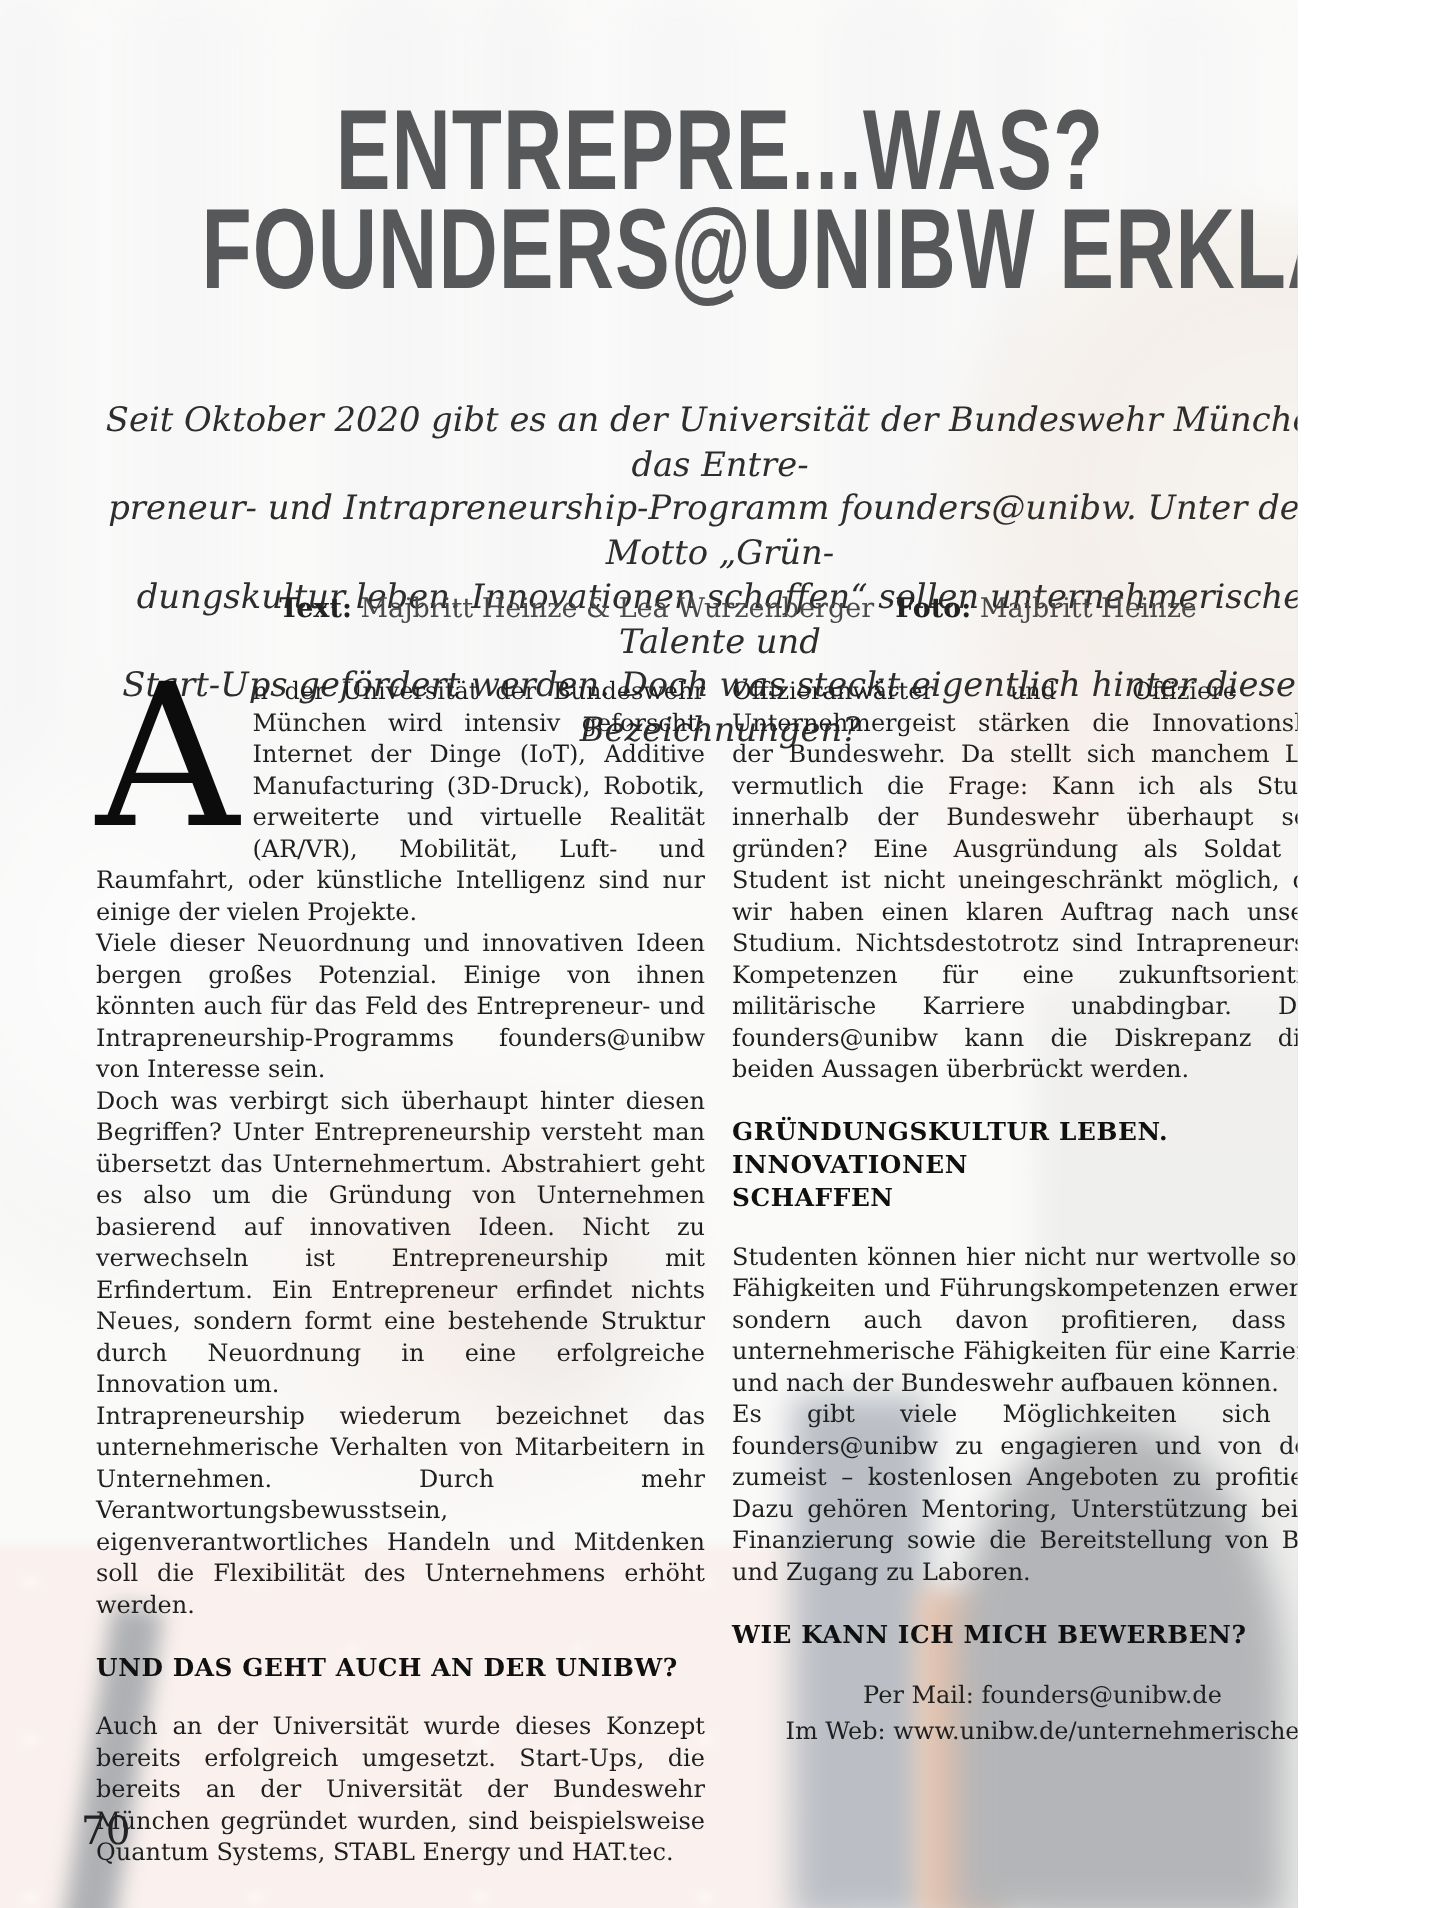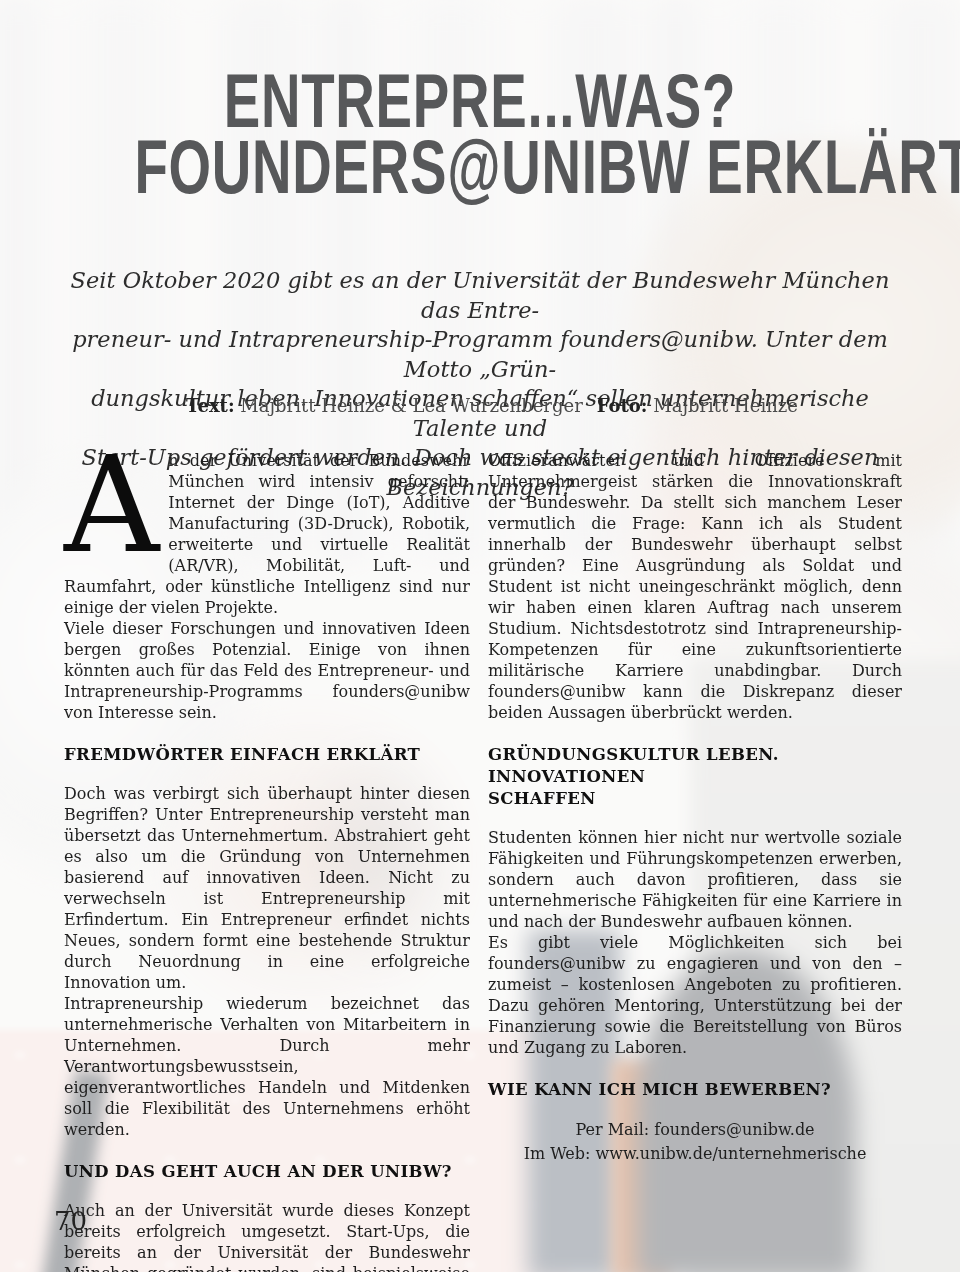--- a/index.html
+++ b/index.html
@@ -1,17 +1,17 @@
 <!DOCTYPE html>
 <html><head>
 <meta charset="utf-8">
 <style>
   html,body{margin:0;padding:0;}
   body{width:960px;height:1272px;font-family:"DejaVu Serif",serif;}
-  .page{position:relative;width:960px;height:1272px;overflow:hidden;background:#f4f3f1;}
+  .page{position:relative;width:865px;height:1272px;overflow:hidden;background:#f4f3f1;}
 
   
   .bg{position:absolute;inset:0;z-index:0;}
   .bg-curtains{position:absolute;left:0;top:0;width:960px;height:560px;
     background:repeating-linear-gradient(90deg,
       rgba(214,214,218,.55) 0px, rgba(246,246,247,.15) 55px,
       rgba(228,228,231,.5) 120px, rgba(250,250,250,.1) 200px,
       rgba(219,219,223,.45) 260px, rgba(248,248,249,.12) 330px);
     filter:blur(14px);}
   .bg-figure-left{position:absolute;left:-70px;top:470px;width:330px;height:420px;border-radius:50%;
@@ -108,22 +108,21 @@
 Start-Ups gefördert werden. Doch was steckt eigentlich hinter diesen Bezeichnungen?</div>
 
     <div class="byline">
       <b>Text:</b><span> Majbritt Heinze &amp; Lea Wurzenberger</span><span class="sep"></span><b>Foto:</b><span> Majbritt Heinze</span>
     </div>
 
     <div class="columns">
 
       <div class="col col-left">
         <p><span class="dropcap">A</span><span>n der Universität der Bundeswehr München wird intensiv geforscht: Internet der Dinge (IoT), Additive Manufacturing (3D-Druck), Robotik, erweiterte und virtuelle Realität (AR/VR), Mobilität, Luft- und Raumfahrt, oder künstliche Intelligenz sind nur einige der vielen Projekte.</span></p>
-        <p>Viele dieser Forschungen und innovativen Ideen bergen großes Potenzial. Einige von ihnen könnten auch für das Feld des Entrepreneur- und Intrapreneurship-Programms founders@unibw von Interesse sein.</p>
-        <h3>FREMDWÖRTER EINFACH ERKLÄRT</h3>
+        <p>Viele dieser Neuordnung und innovativen Ideen bergen großes Potenzial. Einige von ihnen könnten auch für das Feld des Entrepreneur- und Intrapreneurship-Programms founders@unibw von Interesse sein.</p>
         <p>Doch was verbirgt sich überhaupt hinter diesen Begriffen? Unter Entrepreneurship versteht man übersetzt das Unternehmertum. Abstrahiert geht es also um die Gründung von Unternehmen basierend auf innovativen Ideen. Nicht zu verwechseln ist Entrepreneurship mit Erfindertum. Ein Entrepreneur erfindet nichts Neues, sondern formt eine bestehende Struktur durch Neuordnung in eine erfolgreiche Innovation um.</p>
         <p>Intrapreneurship wiederum bezeichnet das unternehmerische Verhalten von Mitarbeitern in Unternehmen. Durch mehr Verantwortungsbewusstsein, eigenverantwortliches Handeln und Mitdenken soll die Flexibilität des Unternehmens erhöht werden.</p>
         <h3>UND DAS GEHT AUCH AN DER UNIBW?</h3>
         <p>Auch an der Universität wurde dieses Konzept bereits erfolgreich umgesetzt. Start-Ups, die bereits an der Universität der Bundeswehr München gegründet wurden, sind beispielsweise Quantum Systems, STABL Energy und HAT.tec.</p>
       </div>
 
       <div class="col col-right">
         <p>Offizieranwärter und Offiziere mit Unternehmergeist stärken die Innovationskraft der Bundeswehr. Da stellt sich manchem Leser vermutlich die Frage: Kann ich als Student innerhalb der Bundeswehr überhaupt selbst gründen? Eine Ausgründung als Soldat und Student ist nicht uneingeschränkt möglich, denn wir haben einen klaren Auftrag nach unserem Studium. Nichtsdestotrotz sind Intrapreneurship-Kompetenzen für eine zukunftsorientierte militärische Karriere unabdingbar. Durch founders@unibw kann die Diskrepanz dieser beiden Aussagen überbrückt werden.</p>
         <h3>GRÜNDUNGSKULTUR LEBEN. INNOVATIONEN
 SCHAFFEN</h3>

